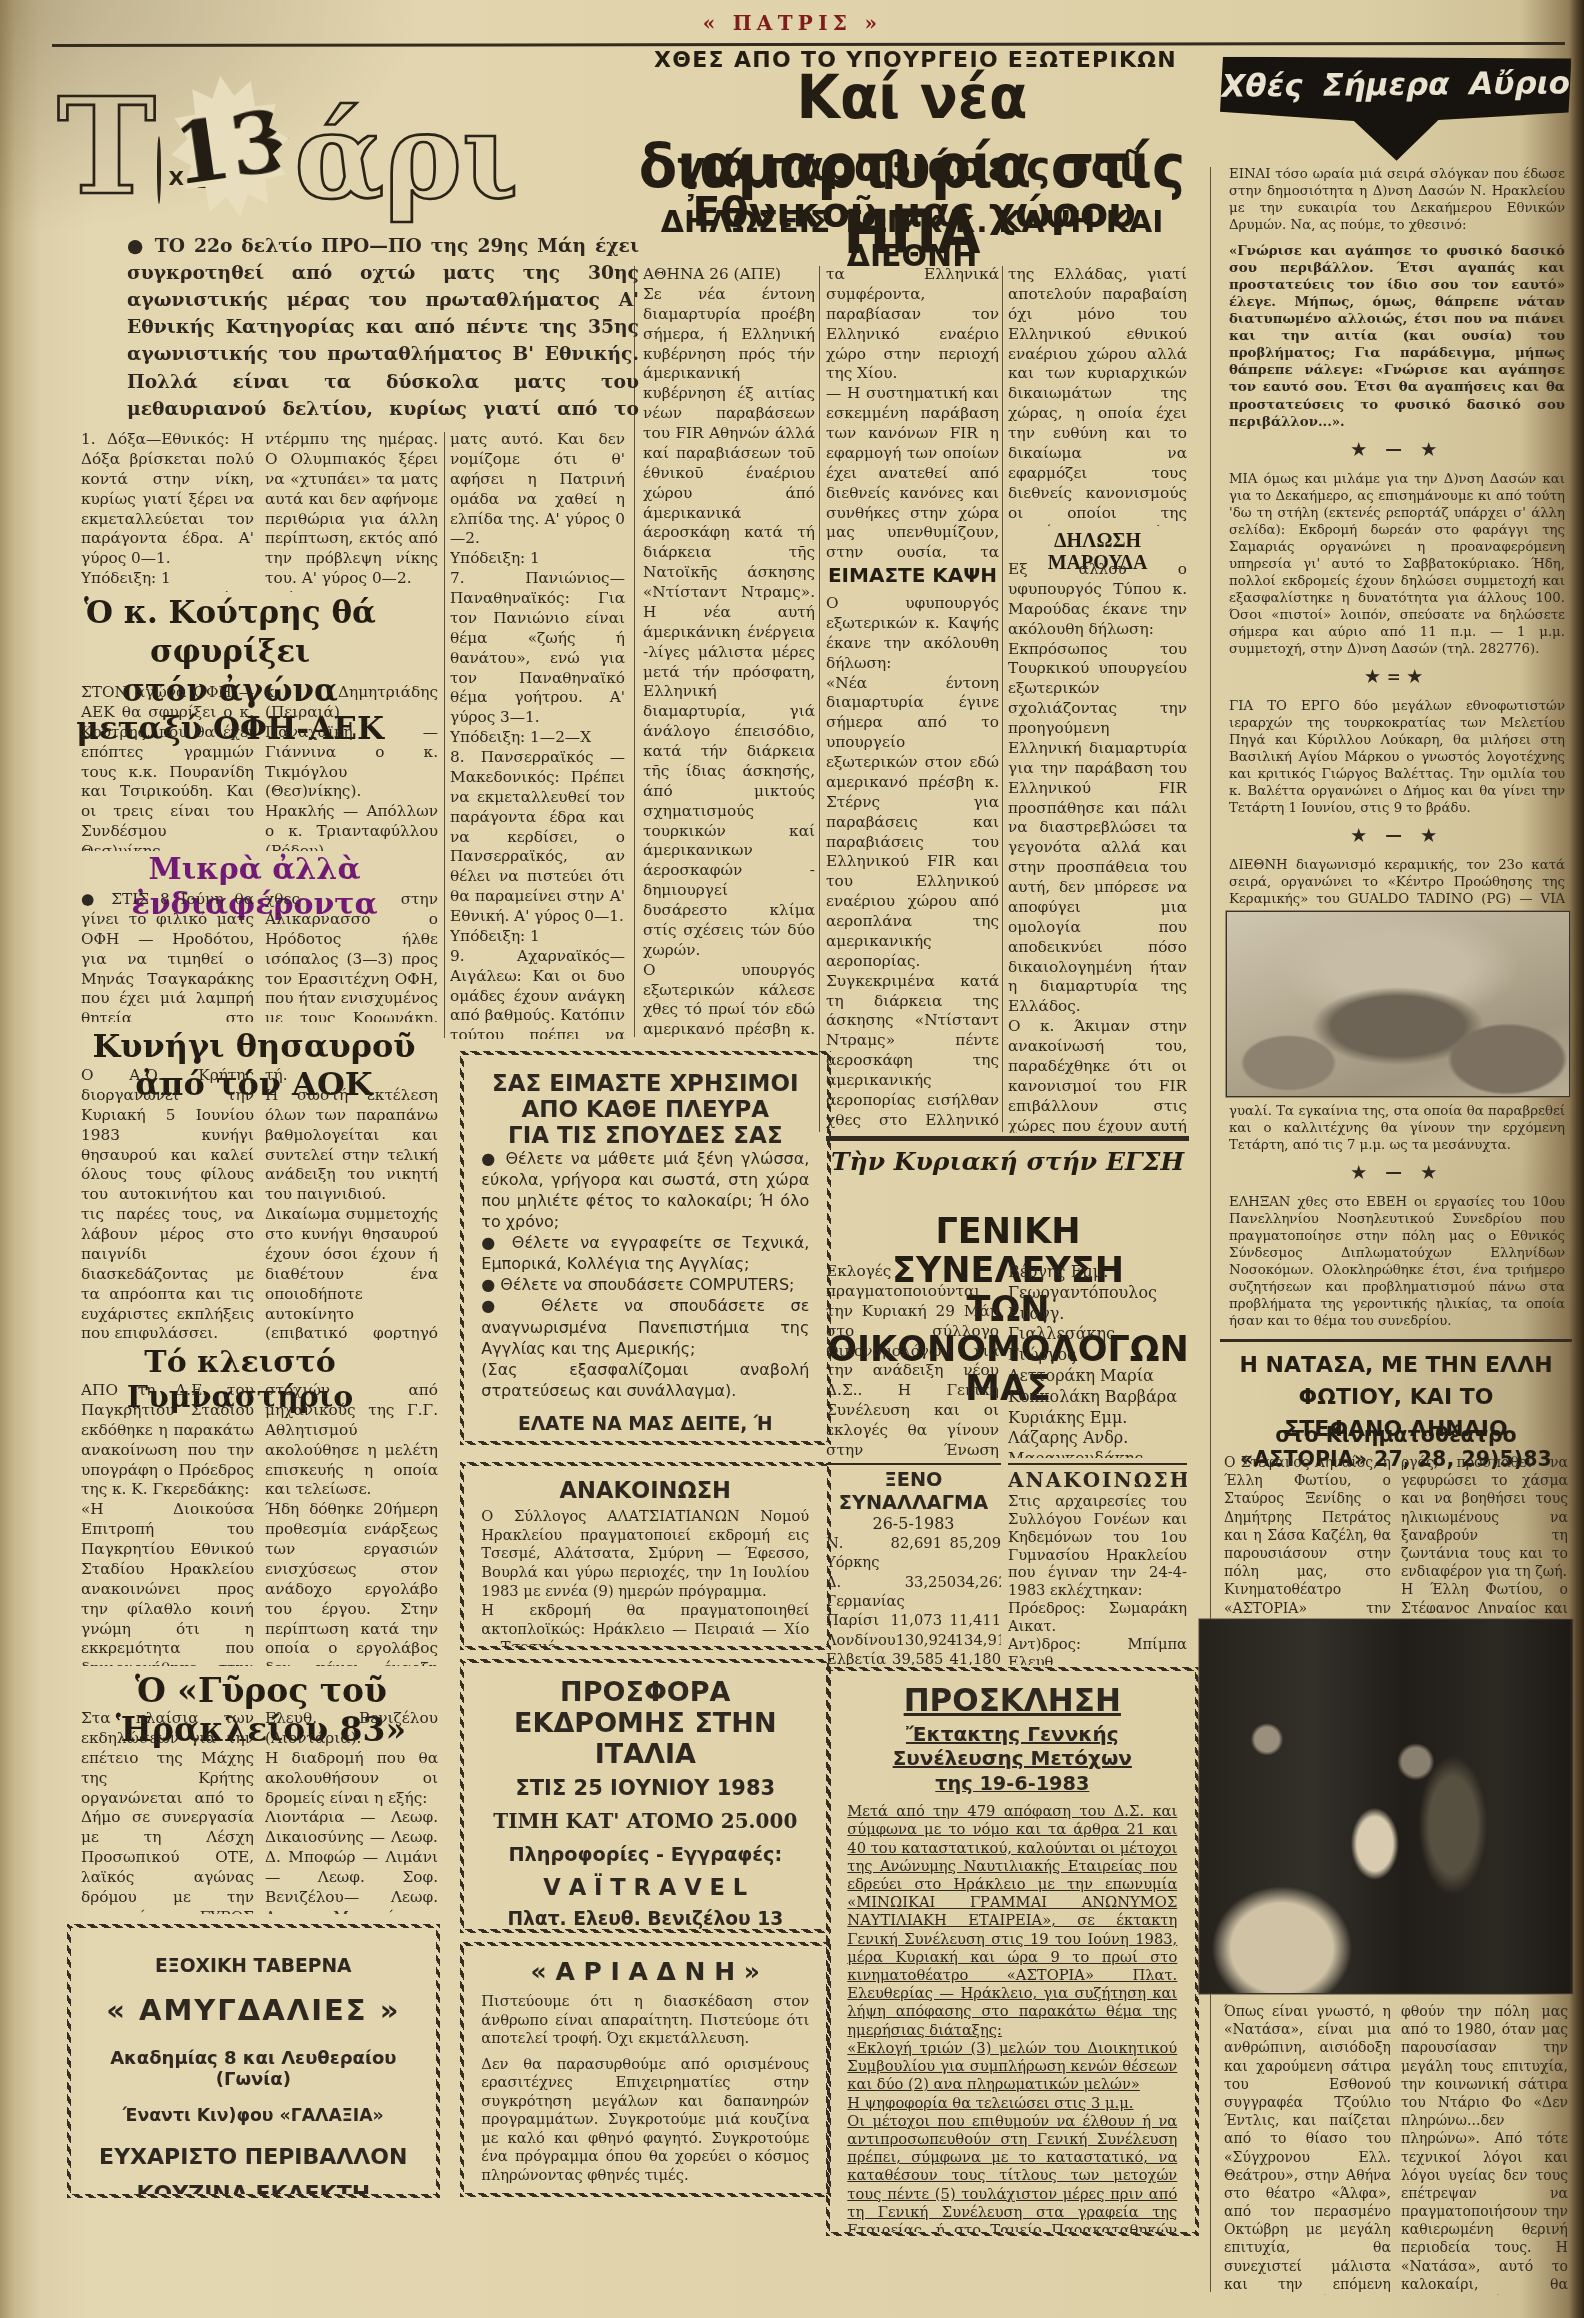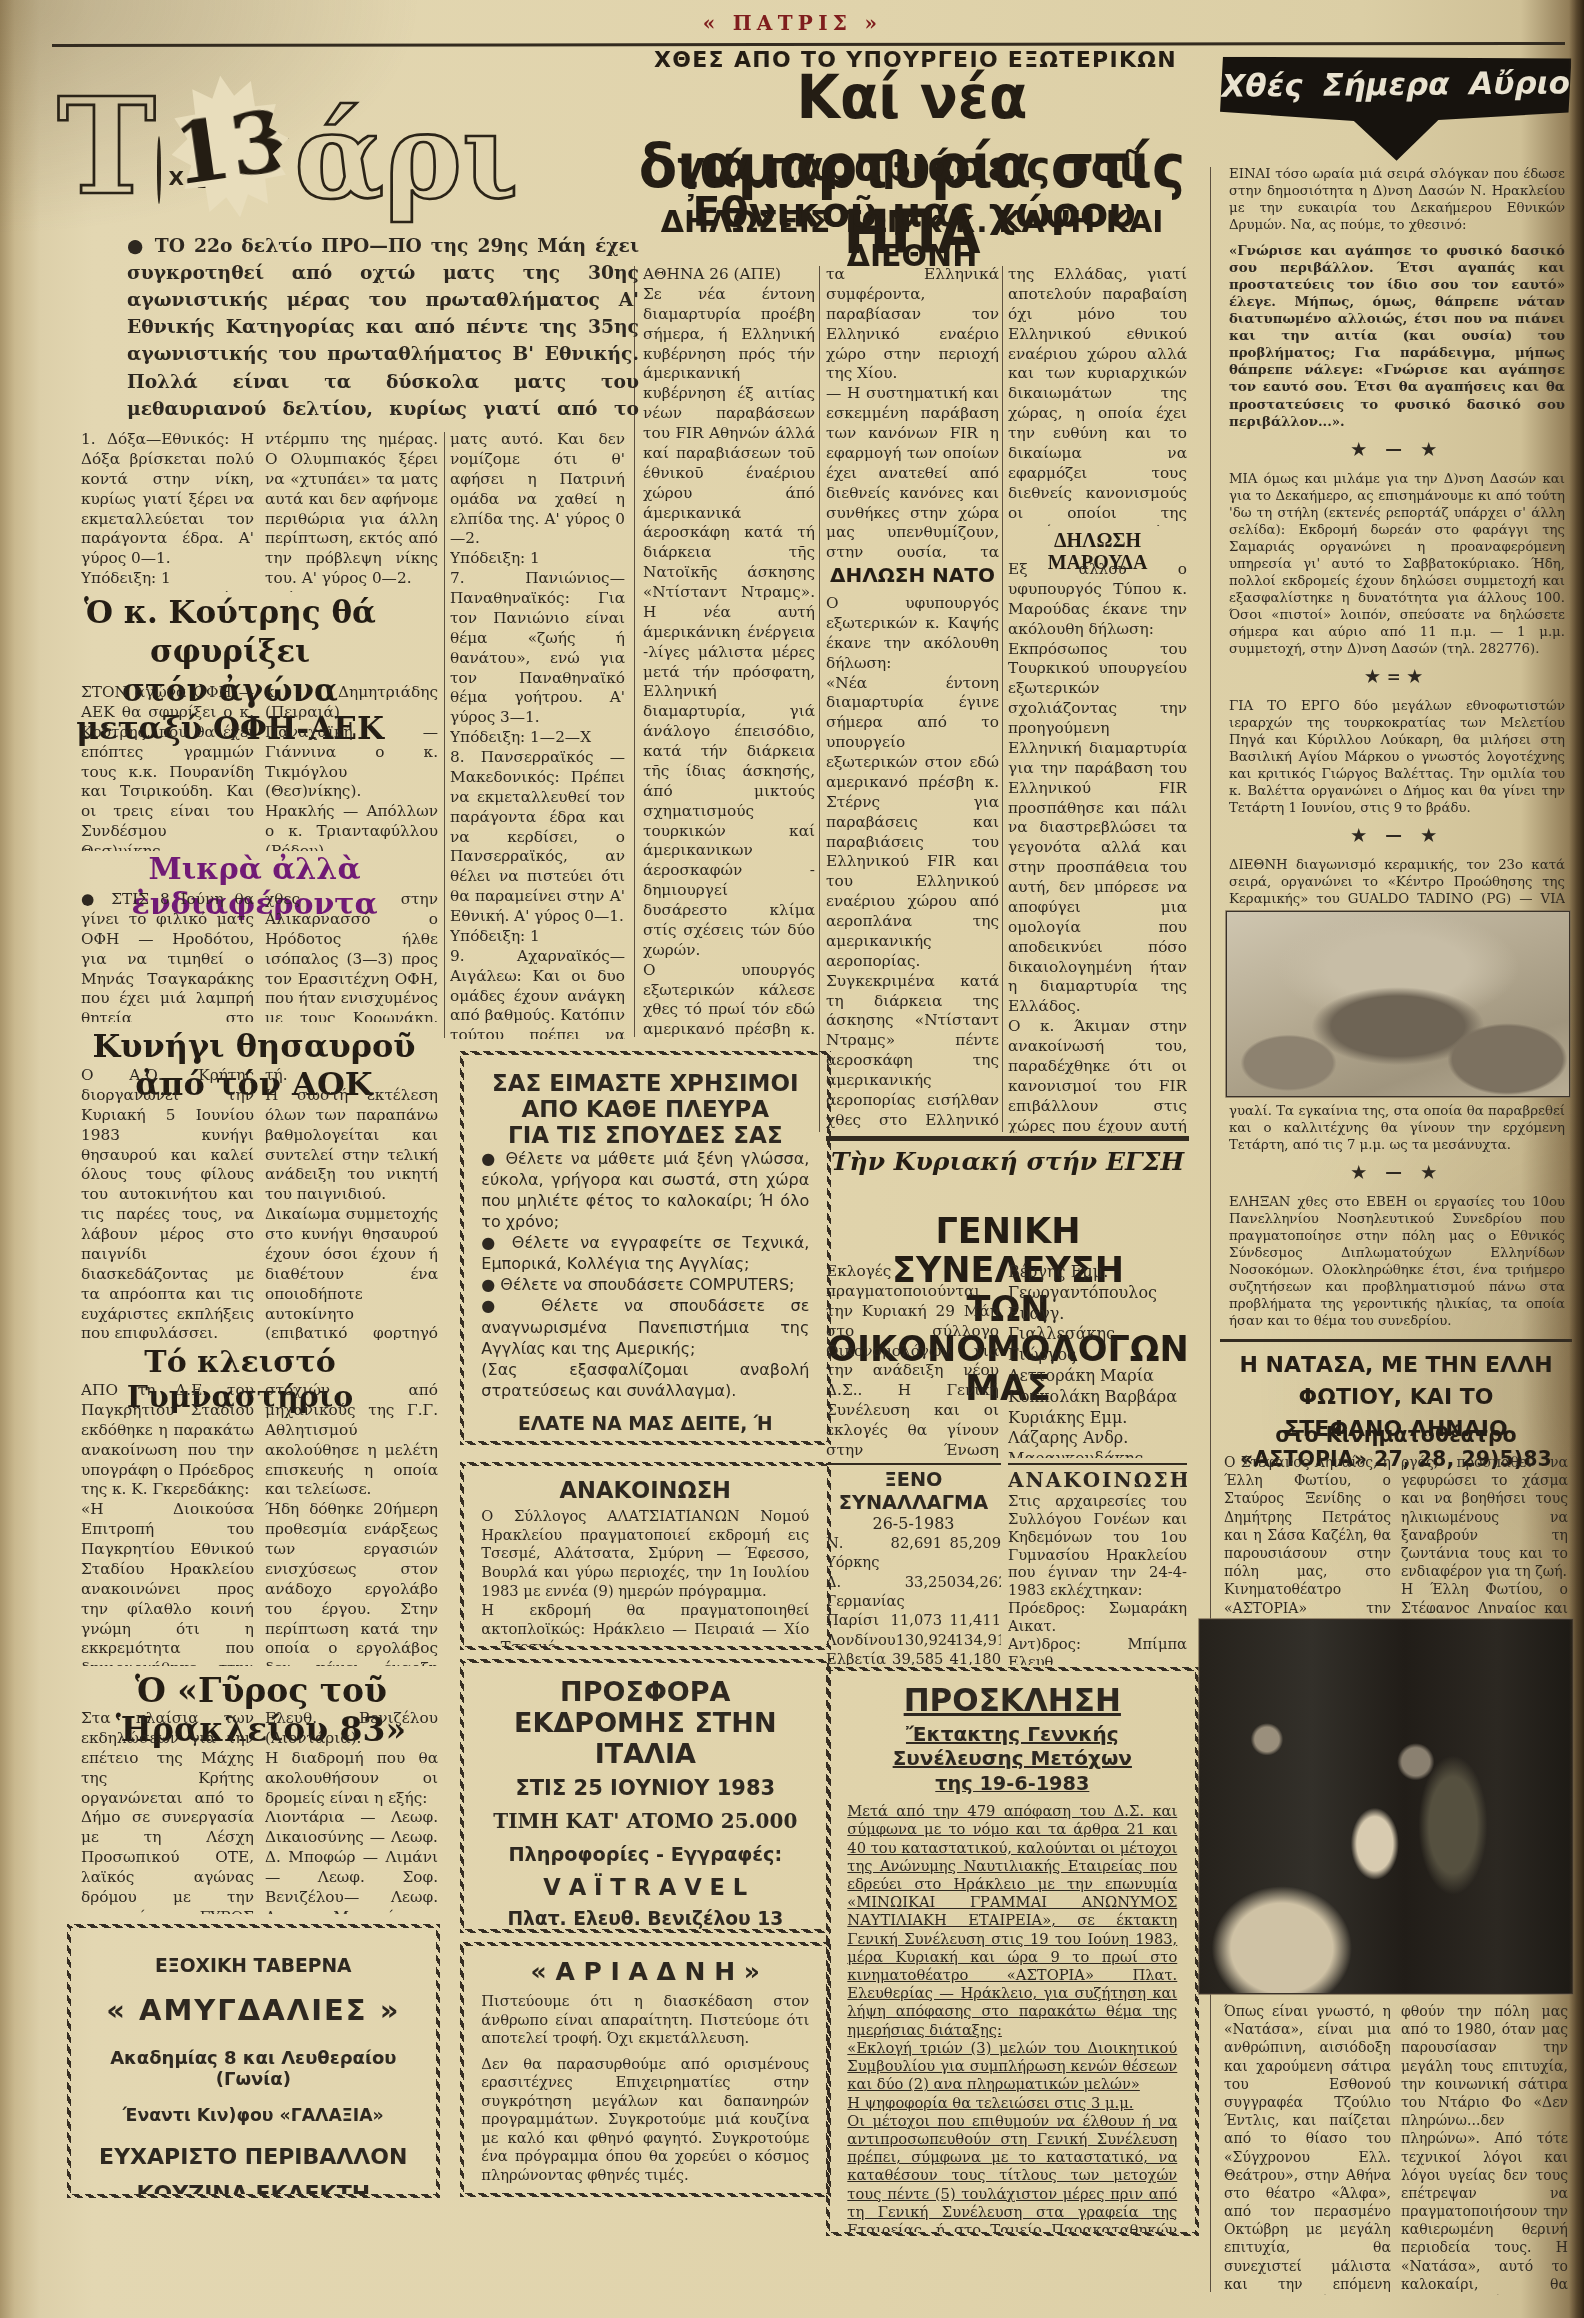--- a/index.html
+++ b/index.html
@@ -69,21 +69,21 @@
 <div class="abs ctr hl" style="left:629px;top:144px;width:566px;font-size:41px;">γιά παραβιάσεις τοῦ Ἐθνικοῦ μας χώρου</div>
 <div class="abs ctr hl" style="left:629px;top:205px;width:566px;font-size:30px;">ΔΗΛΩΣΕΙΣ ΤΩΝ κ.κ. ΚΑΨΗ ΚΑΙ ΔΙΕΘΝΗ</div>
 
 <div class="col" style="left:643px;top:265px;width:172px;height:773px;">ΑΘΗΝΑ 26 (ΑΠΕ)
 Σε νέα έντονη διαμαρτυρία προέβη σήμερα, ή Ελληνική κυβέρνηση πρός τήν άμερικανική κυβέρνηση έξ αιτίας νέων παραβάσεων του FIR Αθηνών άλλά καί παραβιάσεων τοῦ έθνικοῦ έναέριου χώρου άπό άμερικανικά άεροσκάφη κατά τή διάρκεια τῆς Νατοϊκῆς άσκησης «Ντίσταντ Ντραμς». Η νέα αυτή άμερικάνικη ένέργεια -λίγες μάλιστα μέρες μετά τήν πρόσφατη, Ελληνική διαμαρτυρία, γιά άνάλογο έπεισόδιο, κατά τήν διάρκεια τῆς ίδιας άσκησής, άπό μικτούς σχηματισμούς τουρκικών καί άμερικανικων άεροσκαφών - δημιουργεί δυσάρεστο κλίμα στίς σχέσεις τών δύο χωρών.
 Ο υπουργός εξωτερικών κάλεσε χθες τό πρωί τόν εδώ αμερικανό πρέσβη κ. Στέρνς, στόν οποίο επέδωσε έντονη διαμαρτυρία, επισημαίνοντας ότι παρόμοιες ενέργειες αποτελούν πρόκληση κατά τοῦ Ελληνικού εναέριου χώρου καί τών κυριαρχικών δικαιωμάτων της χώρας.
 — Τα τουρκικά αεροσκάφη εκμεταλλευόμενα τις ασκήσεις του ΝΑΤΟ, που κατά πάγια τακτική των τούρκων, χρησιμοποιούνται για να παραβλάπτουν</div>
 <div class="col" style="left:826px;top:265px;width:173px;height:293px;">τα Ελληνικά συμφέροντα, παραβίασαν τον Ελληνικό εναέριο χώρο στην περιοχή της Χίου.
 — Η συστηματική και εσκεμμένη παράβαση των κανόνων FIR η εφαρμογή των οποίων έχει ανατεθεί από διεθνείς κανόνες και συνθήκες στην χώρα μας υπενθυμίζουν, στην ουσία, τα κυριαρχικά δικαιώματα της Ελλάδας.
 Εξάλλου ο εκπρόσωπος απαντώντας σε σχετικές ερωτήσεις —επανέλαβε ότι η Ελλάδα δεν μετέχει στην άσκηση «Ντίσταντ Ντραμς» διευκρίνησε ότι η μη συμετοχή μας σ' αυτές τις ασκήσεις είναι «μια μορφή διαμαρτυρίας» προς το ΝΑΤΟ, του οποίου οι ασκήσεις χρησιμοποιούνται από την Τουρκία, για να παραβλάπτουν τα Ελληνικά συμφέροντα.</div>
-<div class="abs ctr hl" style="left:826px;top:564px;width:173px;font-size:20px;">ΔΗΛΩΣΗ ΝΑΤΟ</div>
+<div class="abs ctr hl" style="left:826px;top:564px;width:173px;font-size:20px;">ΕΙΜΑΣΤΕ ΚΑΨΗ</div>
 <div class="col" style="left:826px;top:594px;width:173px;height:538px;">Ο υφυπουργός εξωτερικών κ. Καψής έκανε την ακόλουθη δήλωση:
 «Νέα έντονη διαμαρτυρία έγινε σήμερα από το υπουργείο εξωτερικών στον εδώ αμερικανό πρέσβη κ. Στέρνς για παραβάσεις και παραβιάσεις του Ελληνικού FIR και του Ελληνικού εναέριου χώρου από αεροπλάνα της αμερικανικής αεροπορίας.
 Συγκεκριμένα κατά τη διάρκεια της άσκησης «Ντίσταντ Ντραμς» πέντε αεροσκάφη της αμερικανικής αεροπορίας εισήλθαν χθες στο Ελληνικό FIR κατά παράβαση των κανόνων εναέριας κυκλοφορίας αλλά και της ακολουθουμένης πρακτικής, δεδομένου ότι σε όλες τις προηγούμενες περιπτώσεις υπήρχε ενημέρωση γιά τίς πτήσεις πάνω από το εθνικό εναέριο χώρο μας, πάνω από τα νησιά Τήλο και Κάρπαθο.
 Στην Ελληνική διαμαρτυρία τονίσθηκε ότι τα νέα αυτά επεισόδια λίγες ημέρες μετά τη πρόσφατη Ελληνική διαμαρτυρία, αποτελούν πρόκληση κατά</div>
 <div class="col" style="left:1008px;top:265px;width:179px;height:261px;">της Ελλάδας, γιατί αποτελούν παραβαίση όχι μόνο του Ελληνικού εθνικού εναέριου χώρου αλλά και των κυριαρχικών δικαιωμάτων της χώρας, η οποία έχει την ευθύνη και το δικαίωμα να εφαρμόζει τους διεθνείς κανονισμούς οι οποίοι της ανετέθηκαν βάσει διεθνών συμβάσεων. Επίσης, τονίσθηκε ότι τέτοιες ενέργειες δημιουργούν πολύ δυσάρεστο κλίμα, που σχεραίνει αντί να διευκολύνει την επίλυση των προβλημάτων στις σχέσεις των δυο χωρών.
 Η παραβίαση του εθνικού εναέριου χώρου υπεράνω της Τήλου έγινε χθες, στις 12.20 από αμερικανικό αεροσκάφος Α6, το οποίο αναγνωρίσθηκε από δυο Ελληνικά μαχητικά στις 12.21'</div>
 <div class="abs ctr hl" style="left:1008px;top:529px;width:179px;font-size:20px;font-family:Liberation Serif, serif;">ΔΗΛΩΣΗ ΜΑΡΟΥΔΑ</div>
 <div class="col" style="left:1008px;top:560px;width:179px;height:573px;">Εξ άλλου ο υφυπουργός Τύπου κ. Μαρούδας έκανε την ακόλουθη δήλωση:
 Εκπρόσωπος του Τουρκικού υπουργείου εξωτερικών σχολιάζοντας την προηγούμενη Ελληνική διαμαρτυρία για την παράβαση του Ελληνικού FIR προσπάθησε και πάλι να διαστρεβλώσει τα γεγονότα αλλά και στην προσπάθεια του αυτή, δεν μπόρεσε να αποφύγει μια ομολογία που αποδεικνύει πόσο δικαιολογημένη ήταν η διαμαρτυρία της Ελλάδος.
 Ο κ. Άκιμαν στην ανακοίνωσή του, παραδέχθηκε ότι οι κανονισμοί του FIR επιβάλλουν στις χώρες που έχουν αυτή την ευθύνη, την υποχρέωση να εξασφαλίζουν την ασφάλεια των πτήσεων της πολιτικής αεροπορίας και:

